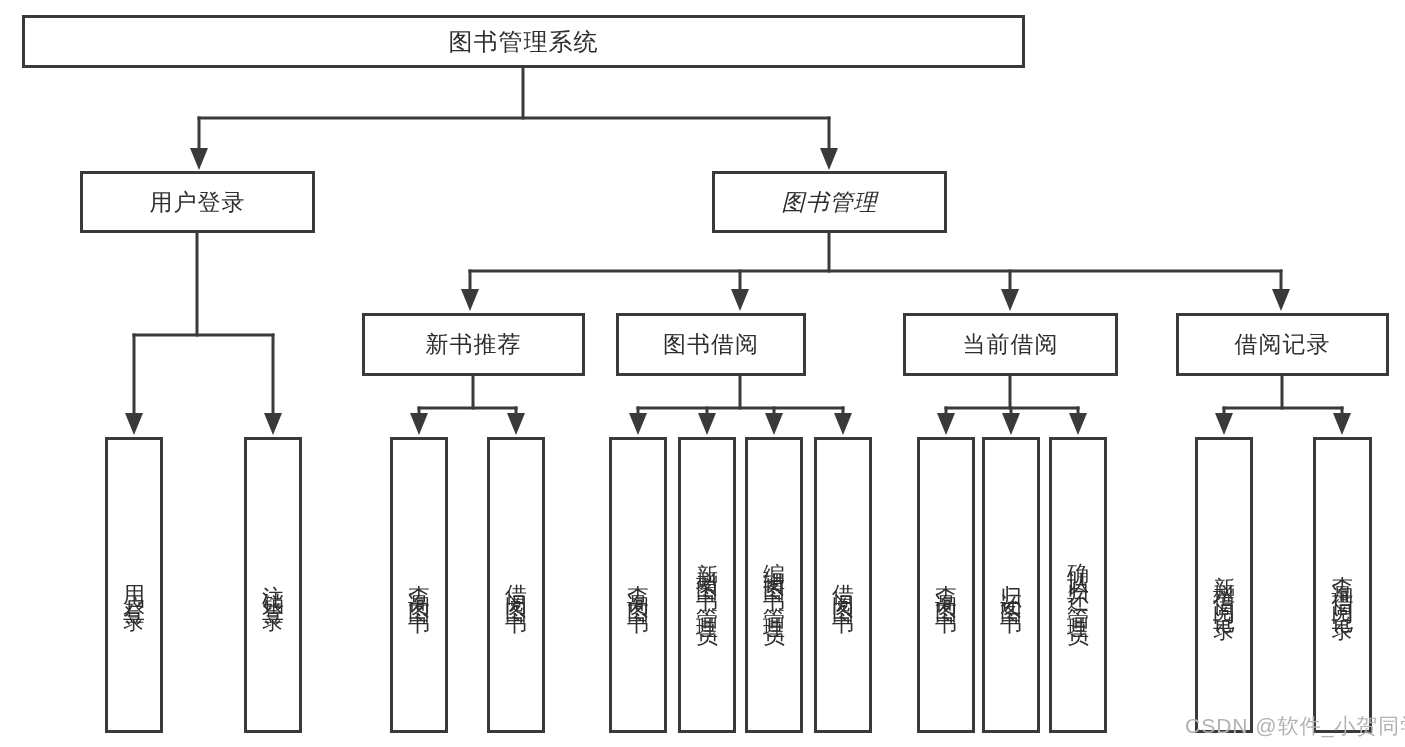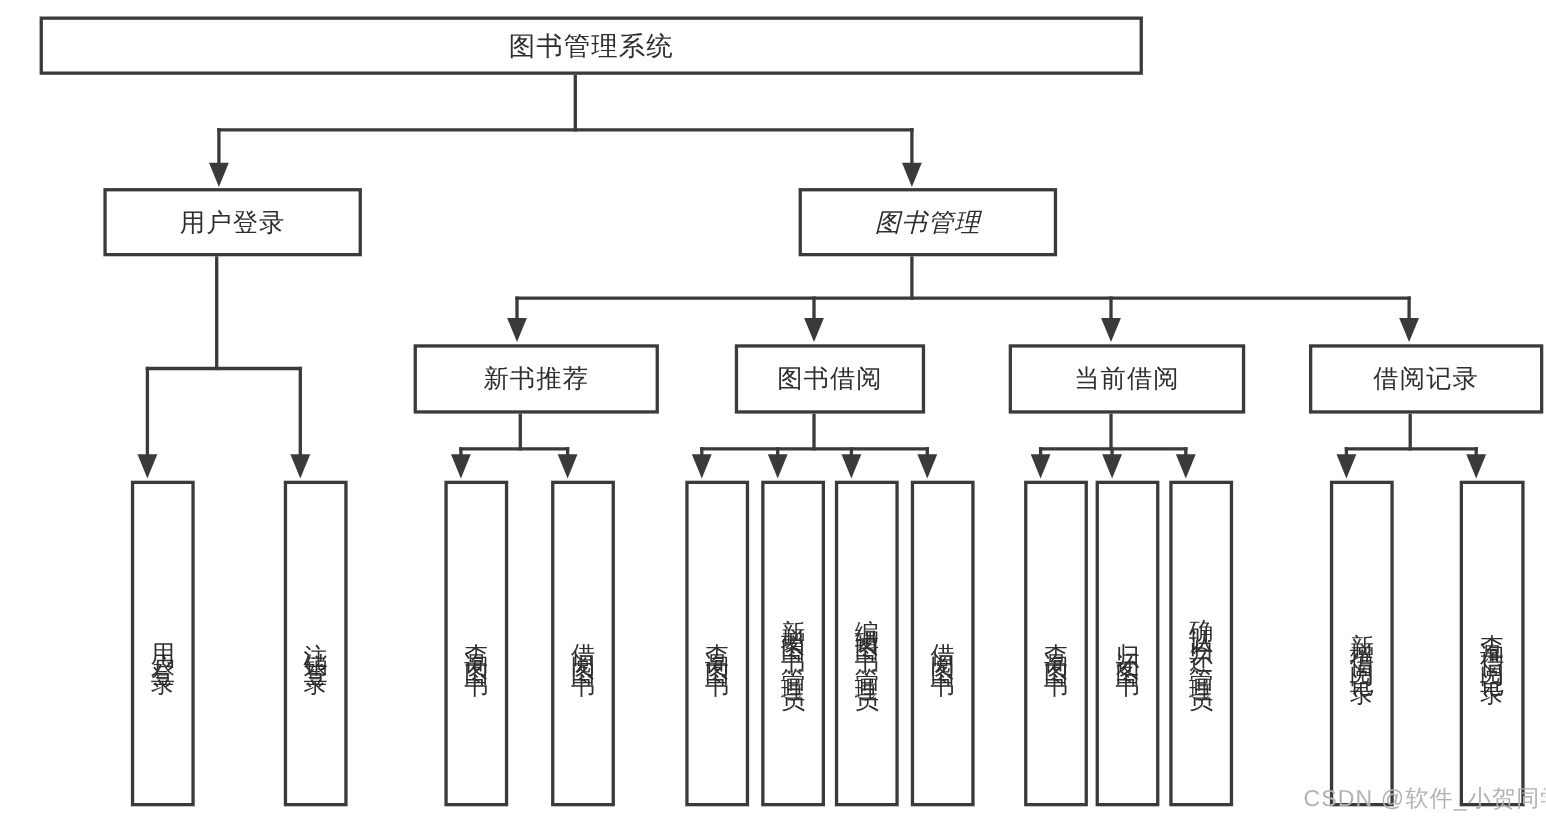--- a/index.html
+++ b/index.html
@@ -5,21 +5,21 @@
   html,body{margin:0;padding:0;background:#fff;}
   #stage{
     position:relative;width:1405px;height:747px;background:#fff;overflow:hidden;
     font-family:"Liberation Sans",sans-serif;
   }
   #connectors{position:absolute;left:0;top:0;z-index:1;}
   .node{
     position:absolute;box-sizing:border-box;background:#fff;
     border:3px solid #3a3a3a;color:#2e2e2e;
     display:flex;align-items:center;justify-content:center;
-    font-size:23px;letter-spacing:1px;z-index:2;margin-left:14px;
+    font-size:23px;letter-spacing:1px;z-index:2;
   }
   .root{font-size:24px;}
   .leaf{z-index:2;}
   .leaf span{
     writing-mode:vertical-rl;text-orientation:mixed;
     font-size:22px;letter-spacing:9px;line-height:1;color:#2e2e2e;
   }
   .watermark{
     position:absolute;z-index:3;font-size:21px;color:#b2b2b2;
     letter-spacing:1px;white-space:nowrap;
@@ -84,21 +84,21 @@
       <polygon points="1215,413 1233,413 1224,435" fill="#3a3a3a"></polygon>
       <polygon points="1333,413 1351,413 1342,435" fill="#3a3a3a"></polygon>
     </svg>
 
   <div class="node root" style="left:22px;top:15px;width:1003px;height:53px;">图书管理系统</div>
 
   <div class="node" style="left:80px;top:171px;width:235px;height:62px;">用户登录</div>
   <div class="node" style="left:712px;top:171px;width:235px;height:62px;font-style:italic;">图书管理</div>
 
   <div class="node" style="left:362px;top:313px;width:223px;height:63px;text-align:right;">新书推荐</div>
-  <div class="node" style="left:654px;top:313px;width:173px;height:63px;">图书借阅</div>
+  <div class="node" style="left:616px;top:313px;width:190px;height:63px;">图书借阅</div>
   <div class="node" style="left:903px;top:313px;width:215px;height:63px;">当前借阅</div>
   <div class="node" style="left:1176px;top:313px;width:213px;height:63px;">借阅记录</div>
 
   <div class="node leaf" style="left:105px;top:437px;width:58px;height:296px;">
        <span>用户登录</span>
     </div>
   <div class="node leaf" style="left:244px;top:437px;width:58px;height:296px;">
        <span>注销登录</span>
     </div>
 

